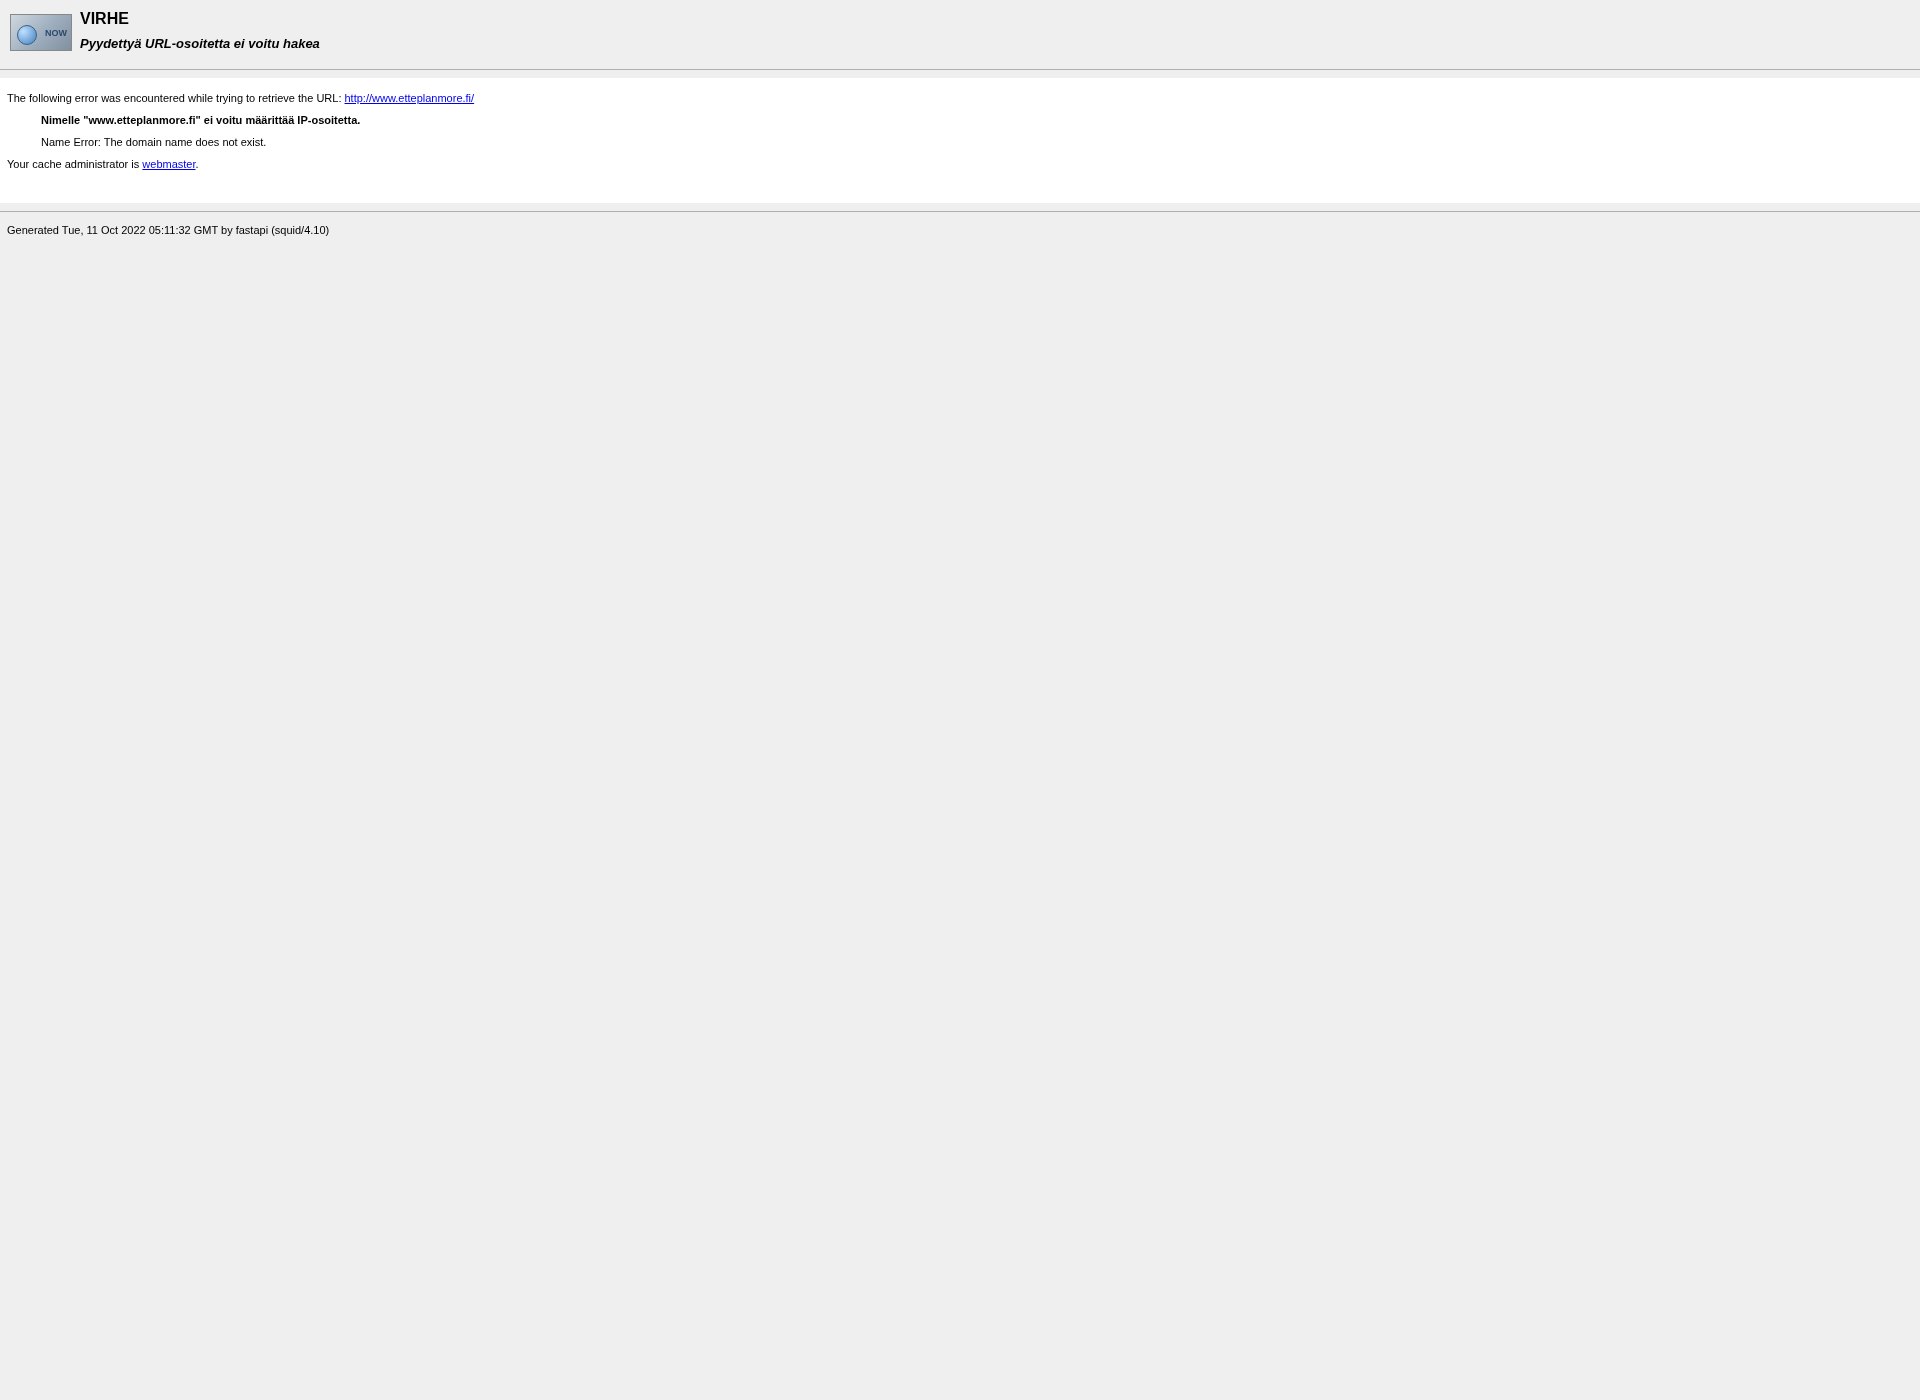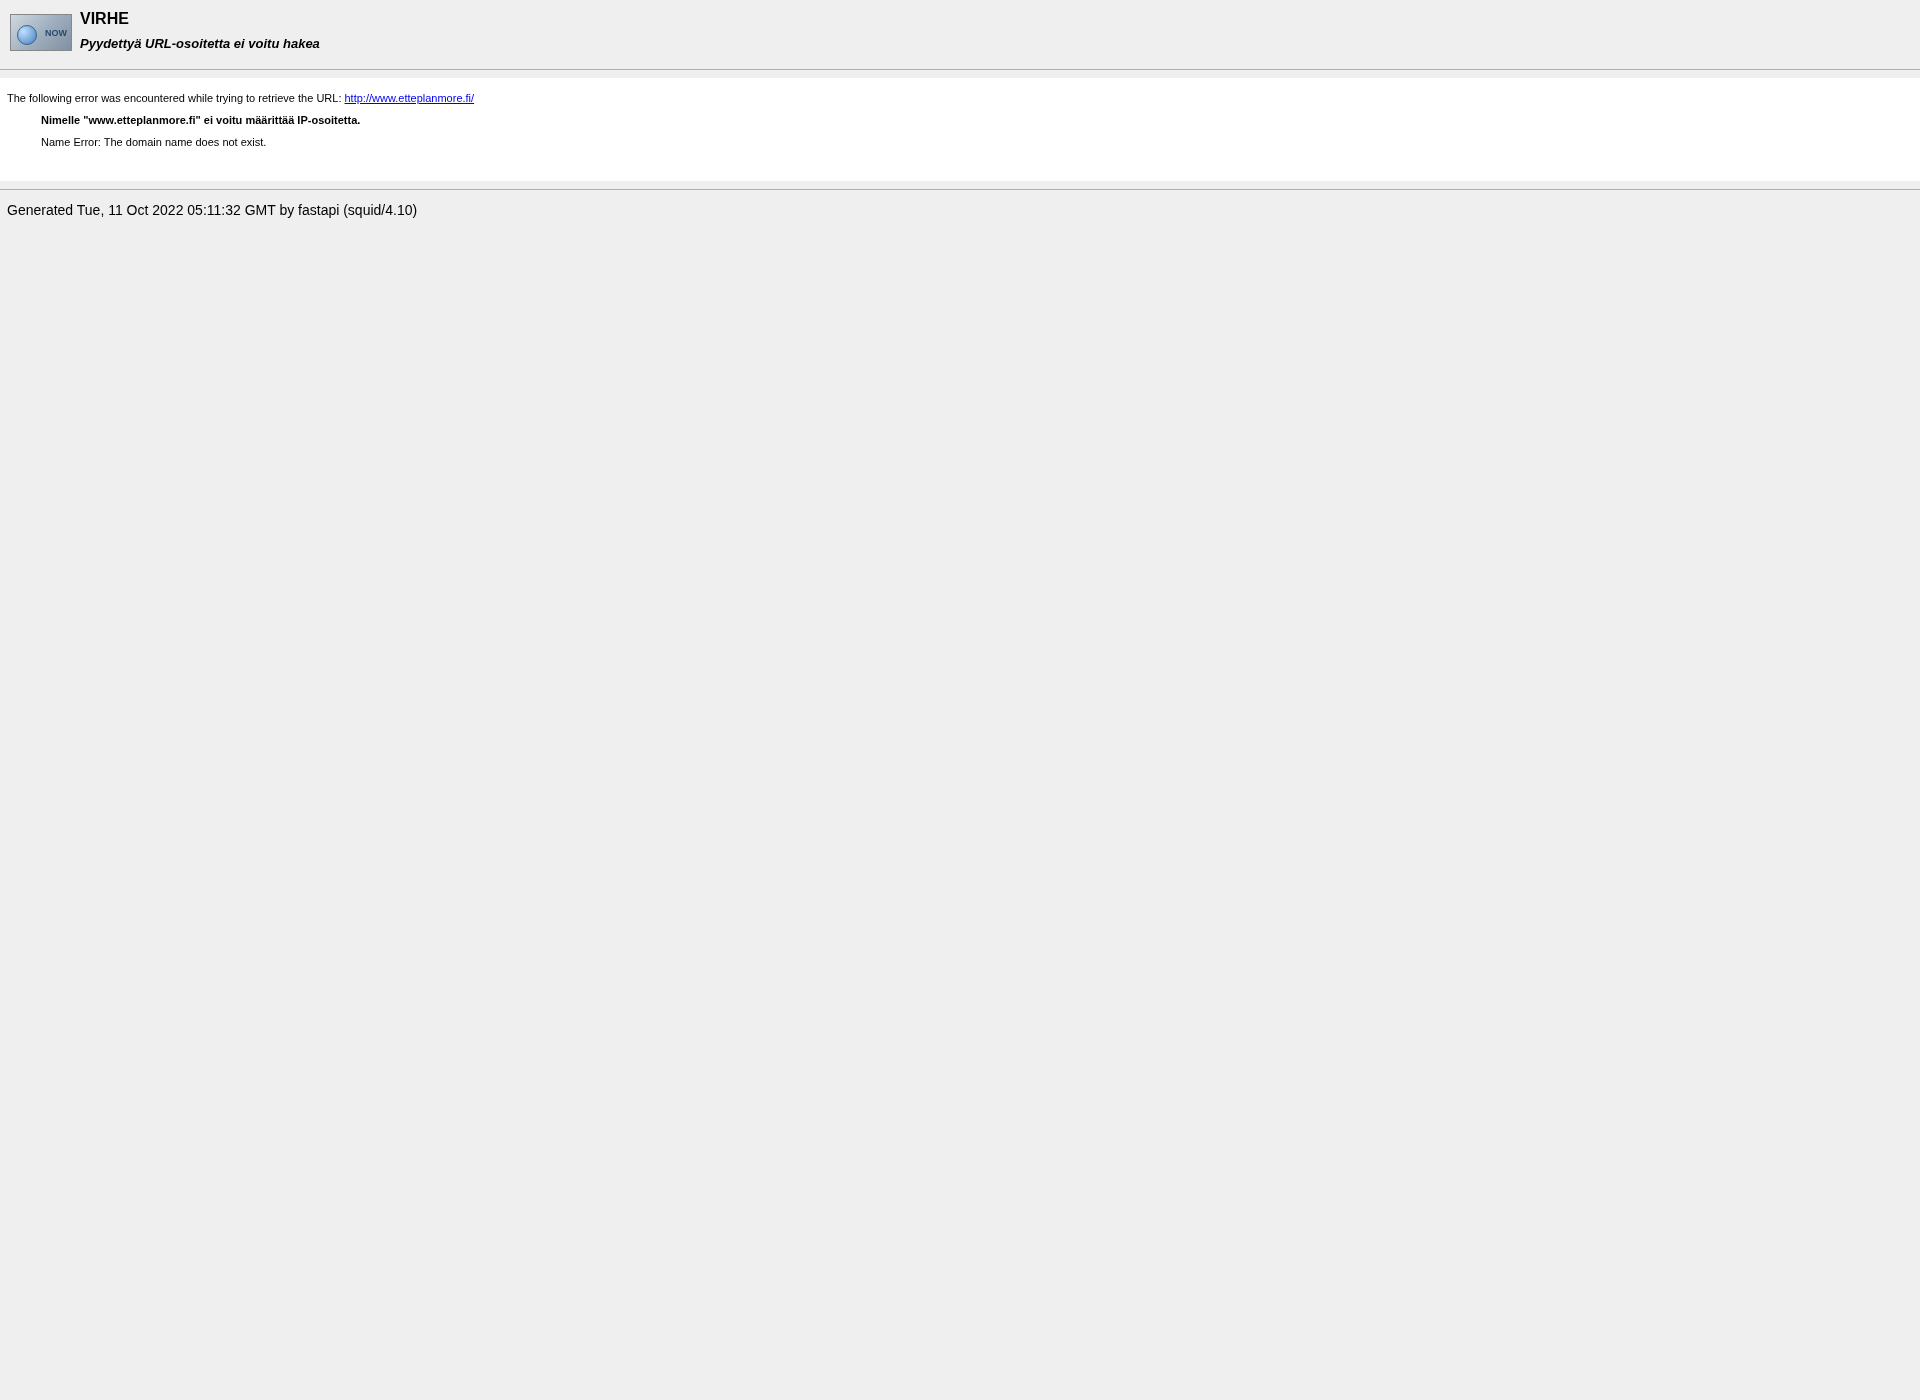--- a/index.html
+++ b/index.html
@@ -69,21 +69,21 @@
       text-decoration: underline;
     }
     blockquote {
       margin: 10px 0 10px 34px;
     }
     blockquote.bold {
       font-weight: bold;
     }
     .footer {
       padding: 4px 7px;
-      font-size: 14px;
+      font-size: 11px;
     }
   </style>
 </head>
 <body>
 
 <div class="header">
   <div class="logo">
     <span>NOW</span>
   </div>
   <div class="titles">
@@ -102,19 +102,22 @@
   <blockquote class="bold">
     <span>Nimelle "www.etteplanmore.fi" ei voitu määrittää IP-osoitetta.</span>
   </blockquote>
 
 
   <blockquote>
     <span>Name Error: The domain name does not exist.</span>
   </blockquote>
 
 
+  <p>
+    <span>Your cache administrator is </span><a href="#">webmaster</a><span>.</span>
+  </p>
 </div>
 
 <hr>
 
 <div class="footer">
   <span>Generated Tue, 11 Oct 2022 05:11:32 GMT by fastapi (squid/4.10)</span>
 </div>
 
 </body></html>

